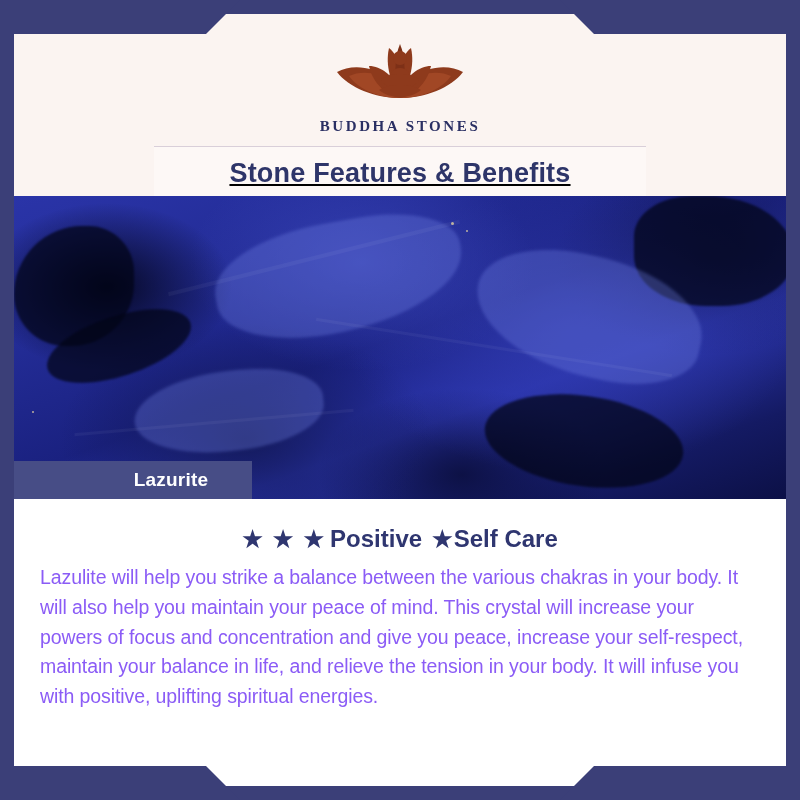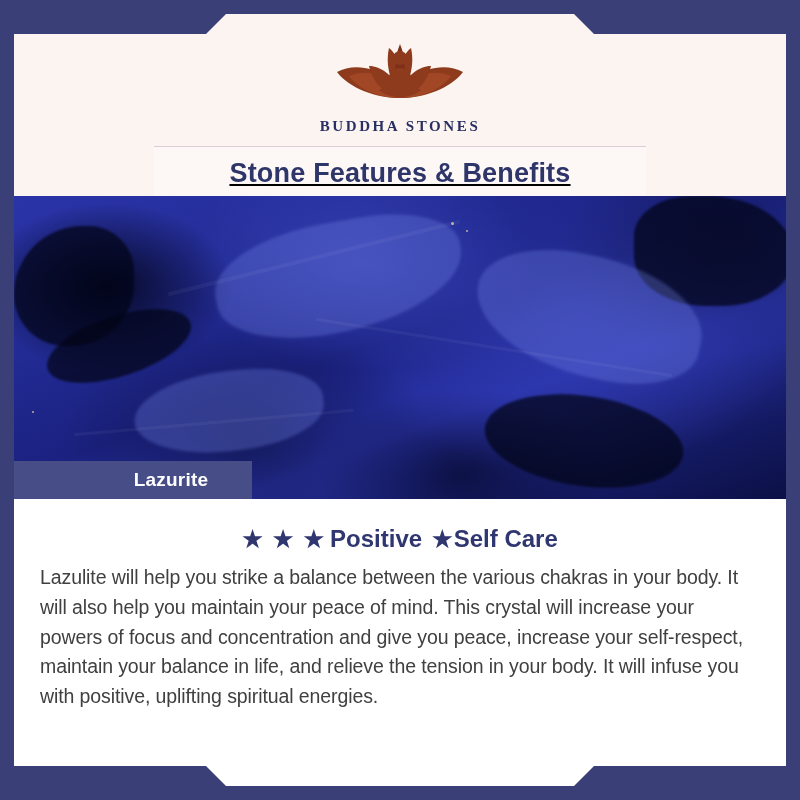--- a/index.html
+++ b/index.html
@@ -210,21 +210,21 @@
     color: #2f3670;
     font-size: 23px;
     line-height: 1;
   }
   .kw.tight { gap: 1px; }
 
   .desc {
     margin: 10px 26px 0 26px;
     font-size: 19.5px;
     line-height: 1.53;
-    color: #404040;
+    color: #8b5cf6;
     text-align: left;
     letter-spacing: -0.1px;
   }
 </style>
 </head>
 <body>
 
 <div class="page">
 
   <div class="corner corner-tl"></div>

